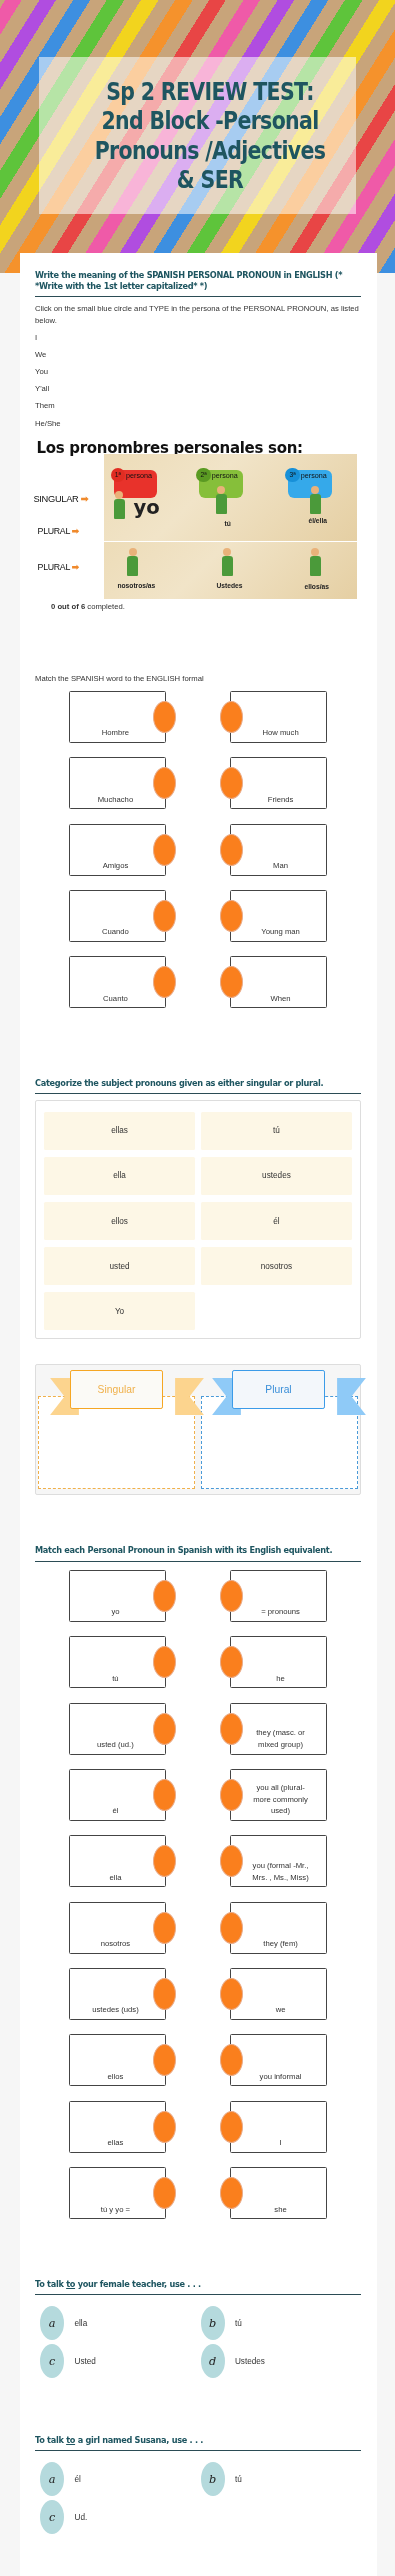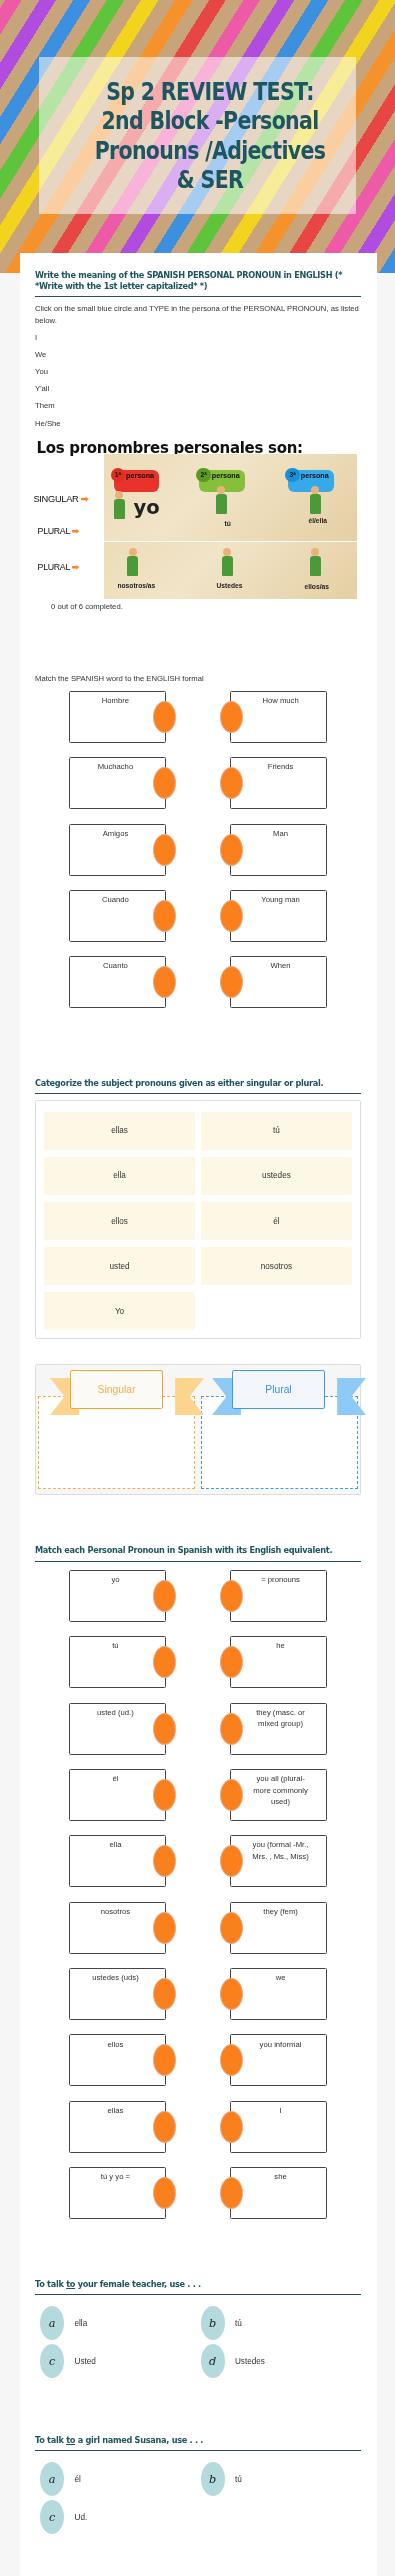--- a/index.html
+++ b/index.html
@@ -38,32 +38,32 @@
   .q-title u { text-decoration: underline; }
   .q-sub { font-size: 7.7px; color: #333; margin: 6.2px 0; line-height: 1.5; }
   .plain-list { font-size: 7.7px; color: #333; }
   .plain-list div { margin: 0 0 8.2px; }
   .img-block { position: relative; width: 326px; height: 106px; margin: 2.1px 0 0 -2.6px; background: #fff; }
   .img-heading { position: absolute; left: 4.1px; top: 3.1px; font-family: "DejaVu Sans", sans-serif; font-weight: bold; font-size: 15px; color: #111; letter-spacing: -0.3px; }
   .img-panel { position: absolute; left: 72px; top: 18.5px; width: 253px; height: 87px;
     background: linear-gradient(135deg, #eddcb8, #f1e4c8 40%, #e5cfa3); }
   .img-left-label { position: absolute; font-size: 9.3px; color: #111; letter-spacing: -0.3px; }
   .arrow { color: #f08a2c; font-weight: bold; }
-  .pers { position: absolute; top: 15.5px; height: 22px; padding: 1px 5.2px 1px 12.4px; border-radius: 6.2px; color: #111; font-weight: bold; font-size: 7.2px; }
+  .pers { position: absolute; top: 15.5px; height: 28px; padding: 1px 5.2px 1px 12.4px; border-radius: 6.2px; color: #111; font-weight: normal; font-size: 7.2px; }
   .pers .num { position: absolute; left: -3.1px; top: -2.1px; width: 14.4px; height: 14.4px; border-radius: 50%; text-align: center; line-height: 14.4px; font-size: 6.7px; }
   .fig { position: absolute; width: 17.5px; height: 29px; }
   .fig::before { content: ""; position: absolute; left: 4.6px; top: 0; width: 8.2px; height: 8.2px; border-radius: 50%; background: #e9b27a; }
   .fig::after { content: ""; position: absolute; left: 3.1px; top: 8.2px; width: 11.3px; height: 19.6px; border-radius: 3.1px 3.1px 1px 1px; background: #4b9a3a; }
   .img-word { position: absolute; font-weight: bold; font-size: 6.7px; color: #222; }
   .progress { font-size: 7.7px; margin-top: 3.1px; color: #333; }
-  .progress b { font-weight: normal; padding-left: 16px; }
+  .progress b { font-weight: bold; padding-left: 16px; }
   .spacer { height: 31px; }
   .match-row { display: flex; justify-content: space-between; align-items: center; width: 258px; margin: 0 auto 14.4px; }
   .match-box { position: relative; width: 97px; min-height: 52px; border: 0.5px solid #444; border-radius: 1.5px;
-    display: flex; align-items: flex-start; justify-content: center; text-align: center; font-size: 7.7px; padding: 3.1px 14.4px; color: #333; line-height: 1.5; background: #fff; }
+    display: flex; align-items: flex-end; justify-content: center; text-align: center; font-size: 7.7px; padding: 3.1px 14.4px; color: #333; line-height: 1.5; background: #fff; }
   .match-box.left { padding-right: 18.5px; }
   .match-box.right { padding-left: 18.5px; }
   .dot { position: absolute; top: 50%; width: 23px; height: 32px; margin-top: -16px; border-radius: 50%; background: #fa7f1d; border: 1px solid #e9ab88; }
   .match-box.left .dot { right: -11.3px; }
   .match-box.right .dot { left: -11.3px; }
   .cat-pool { border: 0.5px solid #ddd; border-radius: 2.1px; padding: 10.3px 7.7px 7.7px; display: grid; grid-template-columns: 1fr 1fr; gap: 7.2px 5.2px; margin-top: 6.2px; }
   .cat-item { background: #fdf7e6; border-radius: 1.5px; height: 38px; display: flex; align-items: center; justify-content: center; font-size: 8.2px; color: #333; }
   .cat-zones { border: 0.5px solid #ddd; border-radius: 2.1px; background: #f6f6f6; margin-top: 25px; padding: 31px 2.1px 2.1px; display: grid; grid-template-columns: 1fr 1fr; gap: 5.2px; position: relative; height: 131px; }
   .zone { border: 0.8px dashed #f0b04a; height: 93px; margin-top: 0; background: #fff; }
   .zone.blue { border-color: #4a9ad8; }

